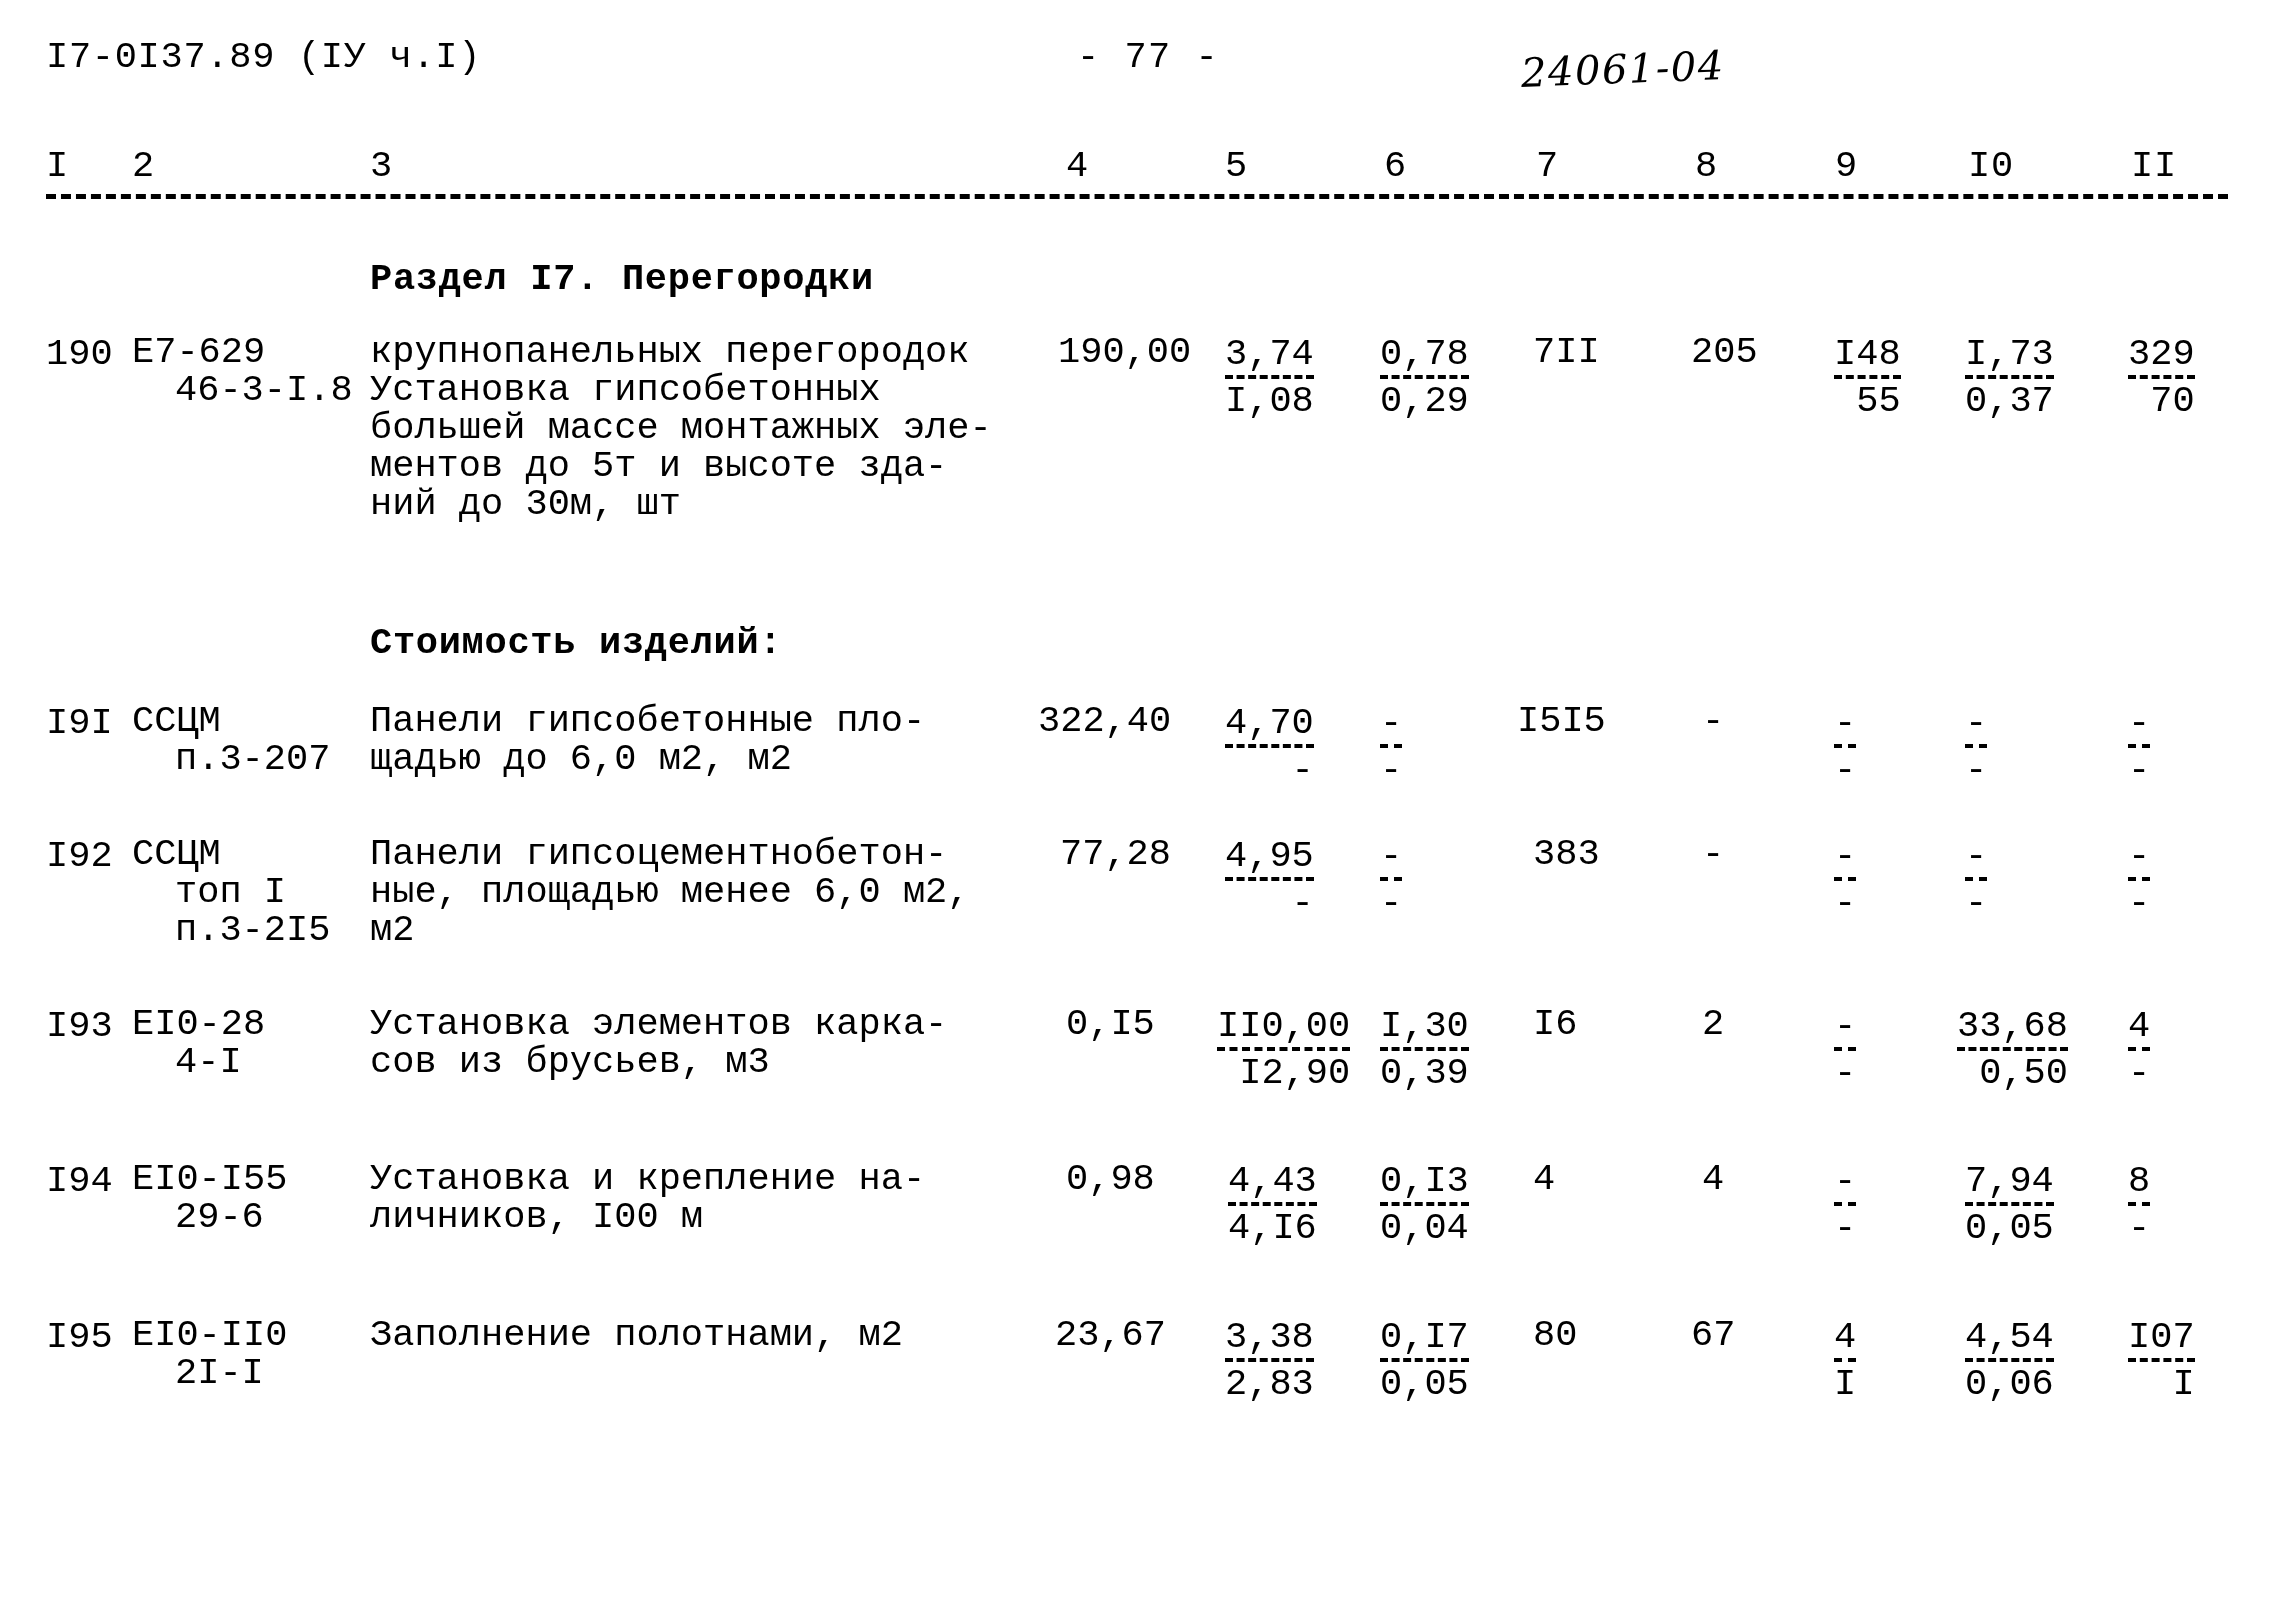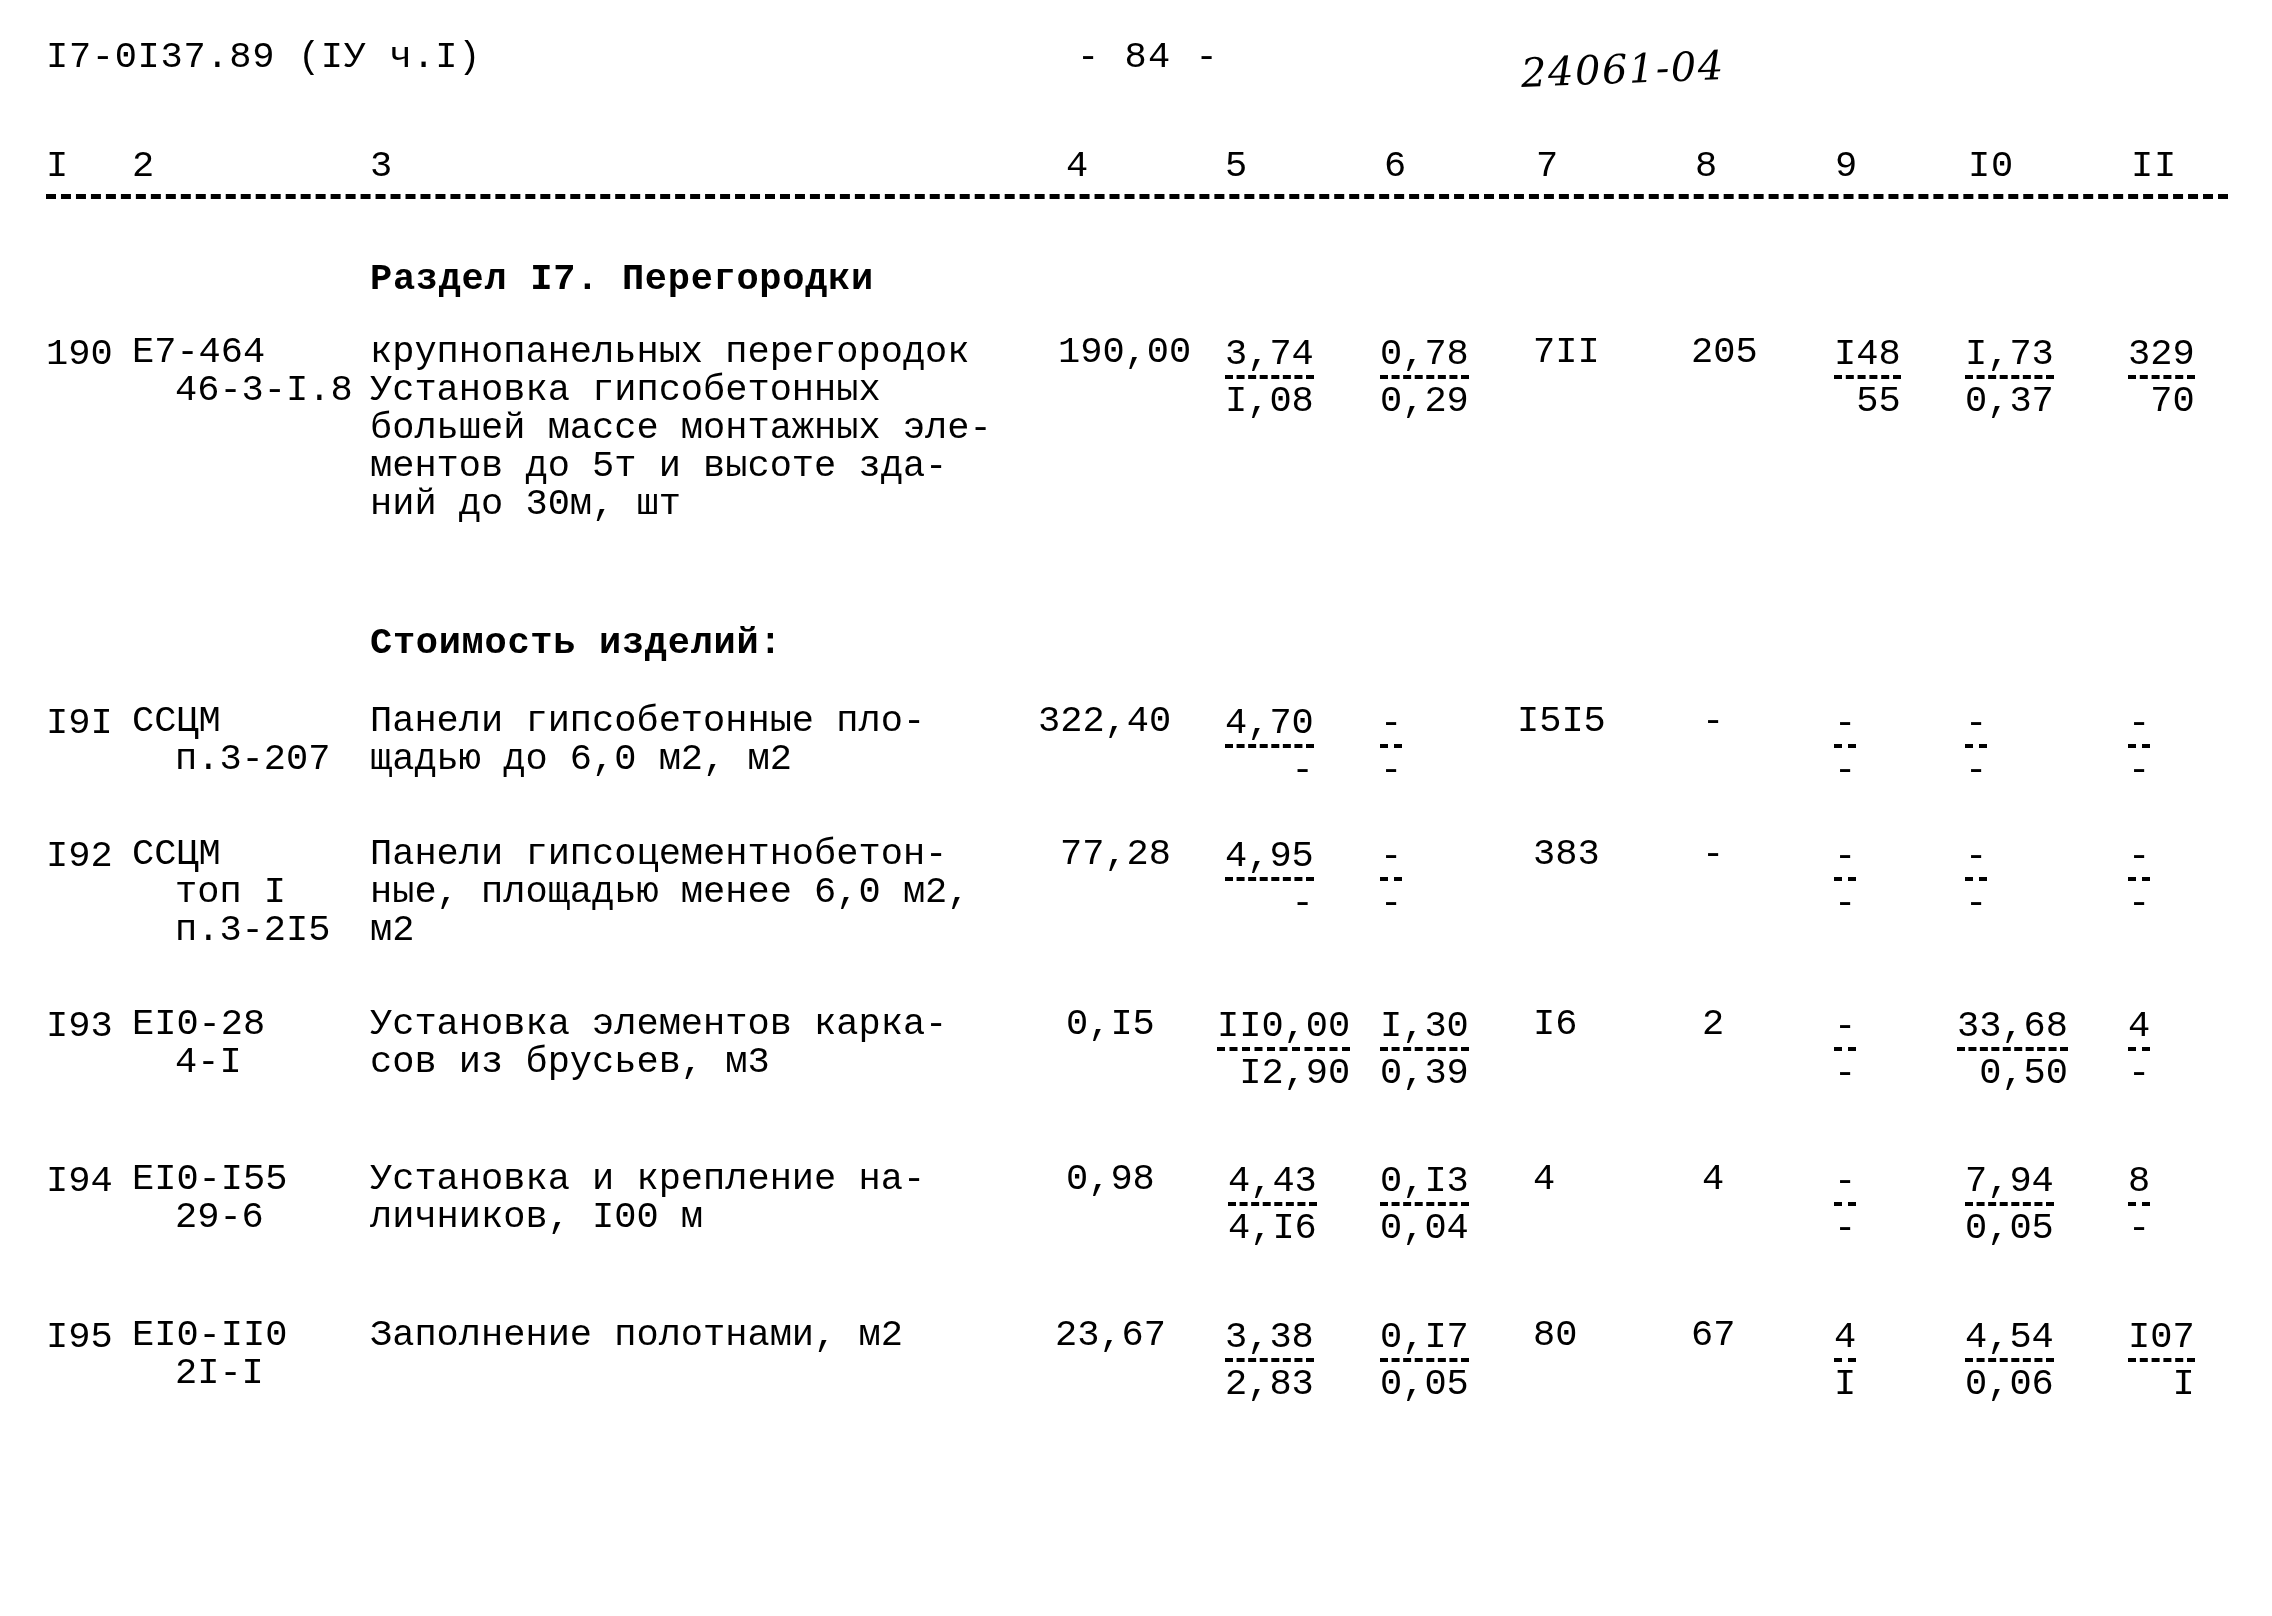--- a/index.html
+++ b/index.html
@@ -161,21 +161,21 @@
     padding-top: 3px;
   }
 </style>
 </head>
 <body>
 
 <div class="page">
 
   <div class="doc-header">
     <div class="doc-code">I7-0I37.89 (IУ ч.I)</div>
-    <div class="page-number">- 84 -</div>
+    <div class="page-number">- 77 -</div>
     <div class="stamp">24061-04</div>
   </div>
 
   <div class="colnum-row">
     <div class="colnum" style="left:46px">I</div>
     <div class="colnum" style="left:132px">2</div>
     <div class="colnum" style="left:370px">3</div>
     <div class="colnum" style="left:1066px">4</div>
     <div class="colnum" style="left:1225px">5</div>
     <div class="colnum" style="left:1384px">6</div>
@@ -188,21 +188,21 @@
 
   <div class="rule-dashed"></div>
 
   <div class="tbody">
 
     <div class="subhead" style="left:370px; top:36px;">Раздел I7. Перегородки</div>
 
     <div class="row" style="top:111px">
       <div class="c-num">190</div>
       <div class="c-code">
-        <span class="ln">Е7-464</span>
+        <span class="ln">Е7-629</span>
         <span class="ln ind1">46-3-I.8</span>
       </div>
       <div class="c-desc">
         <span class="ln">крупнопанельных перегородок</span>
         <span class="ln">Установка гипсобетонных</span>
         <span class="ln">большей массе монтажных эле-</span>
         <span class="ln">ментов до 5т и высоте зда-</span>
         <span class="ln">ний до 30м, шт</span>
       </div>
       <div class="cell" style="left:1058px">

